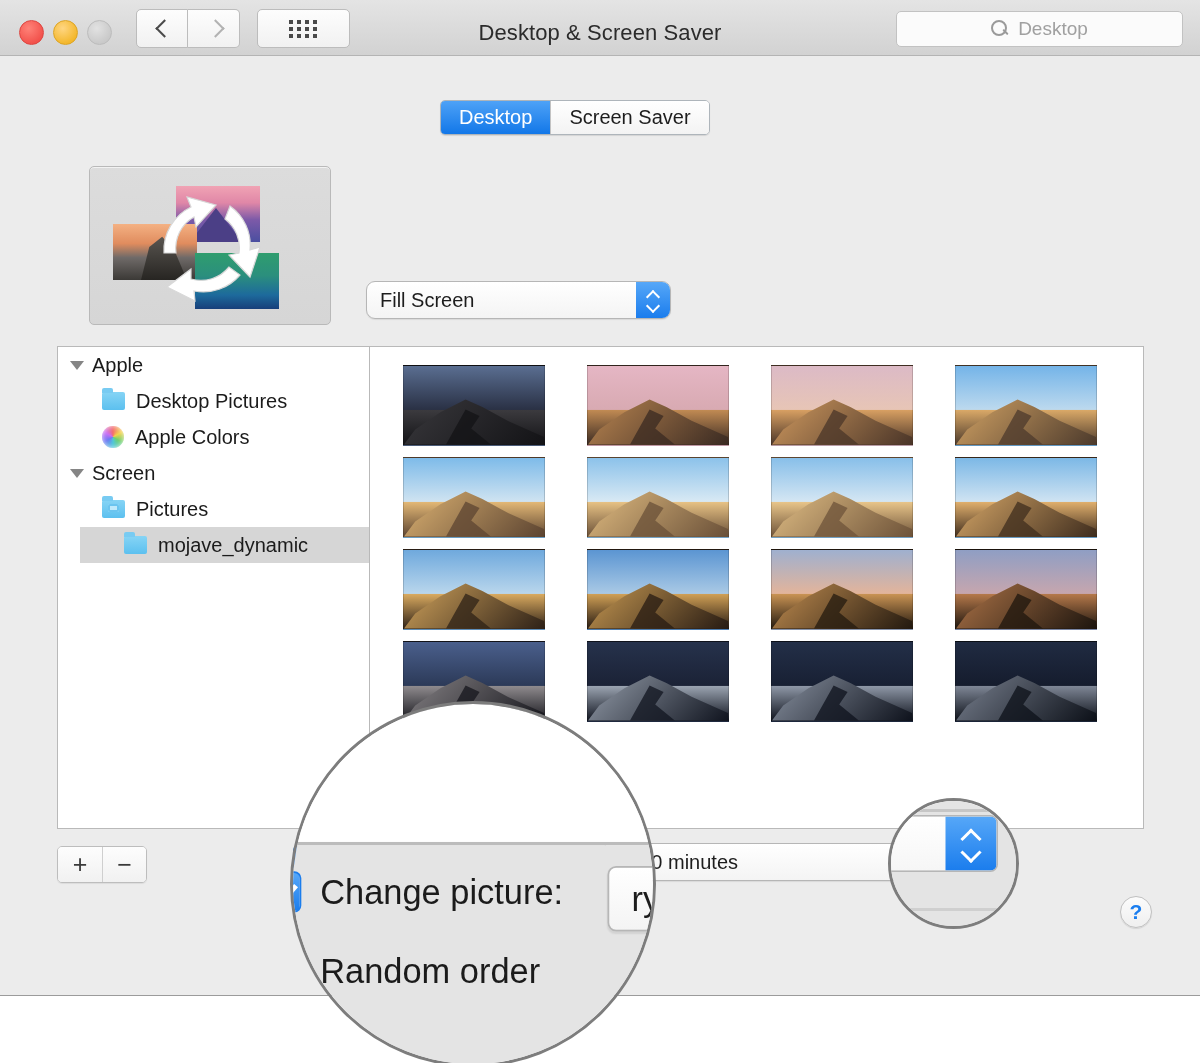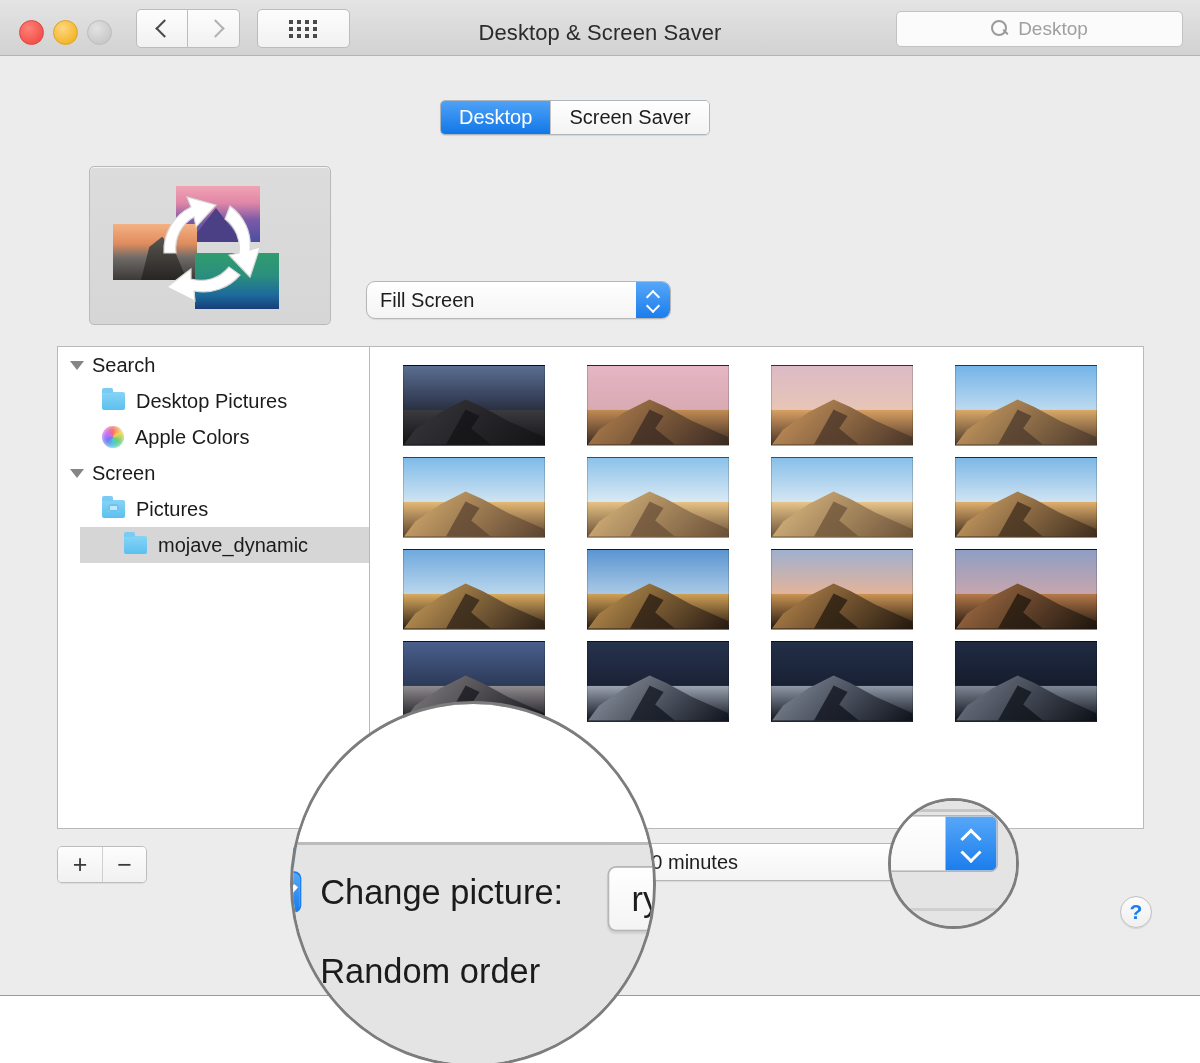--- a/index.html
+++ b/index.html
@@ -316,21 +316,21 @@
       <span class="pv">Fill Screen</span>
       <span class="stepper">
           <i></i>
           <i class="dn"></i>
         </span>
     </div>
 
     <div class="sourcelist">
       <div class="row group">
         <span class="disclose"></span>
-        <span>Search</span>
+        <span>Apple</span>
       </div>
       <div class="row child">
         <span class="folder-icon"></span>
         <span>Desktop Pictures</span>
       </div>
       <div class="row child">
         <span class="wheel-icon"></span>
         <span>Apple Colors</span>
       </div>
       <div class="row group">

